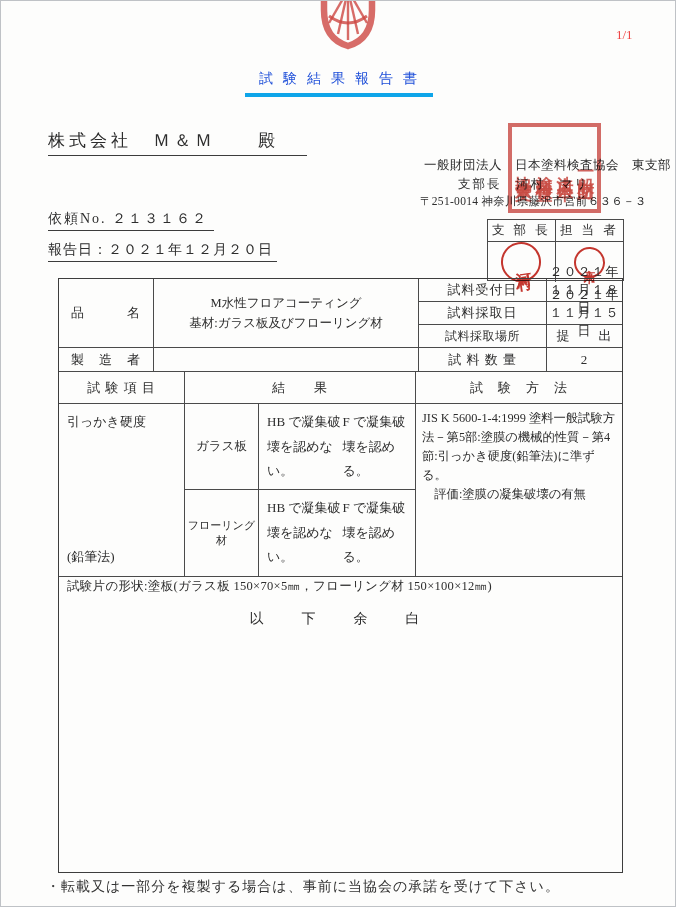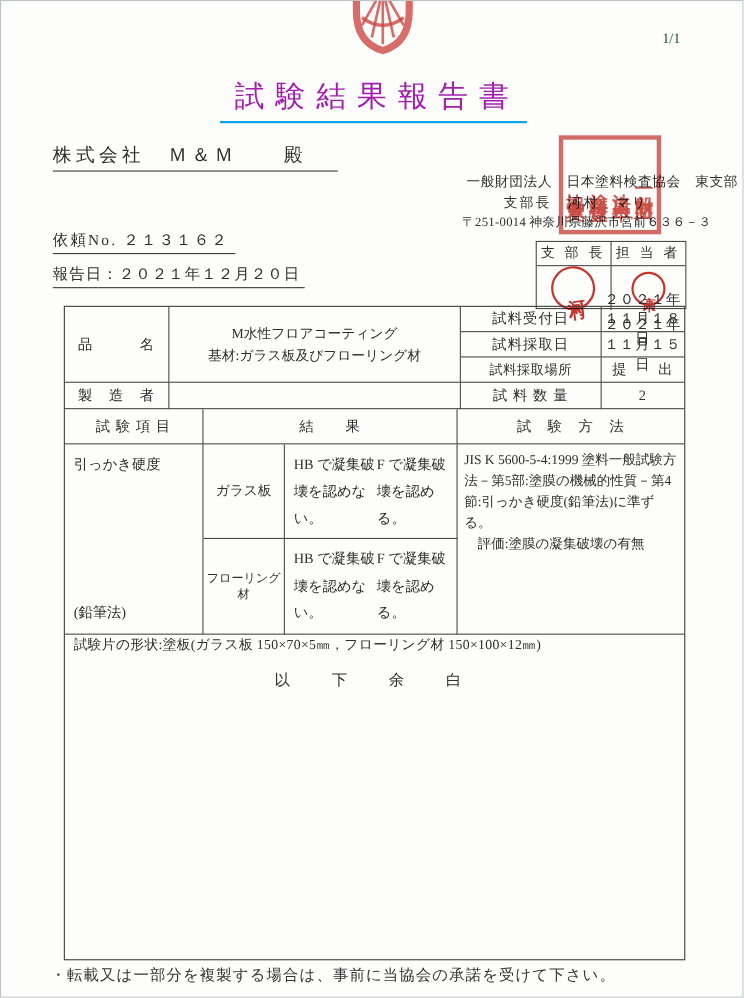--- a/index.html
+++ b/index.html
@@ -10,29 +10,29 @@
     background:#fdfdfc;
     border:1px solid #bfc2c6;
     box-sizing:border-box;
     font-family:"Liberation Serif","DejaVu Serif",serif;
     color:#2d2d2d;
     overflow:hidden;
   }
   .abs{position:absolute;}
 
   
-  .page-number{left:601px;top:26px;font-size:13px;color:#14532d;}
+  .page-number{left:615px;top:26px;font-size:13px;color:#ef4444;}
   .crest{left:318px;top:-7px;width:58px;height:56px;}
   .title-wrap{left:0;top:68px;width:676px;text-align:center;}
   .title{
     display:inline-block;
-    font-size:27px;letter-spacing:10px;
-    color:#a21caf;
+    font-size:14px;letter-spacing:10px;
+    color:#1d4ed8;
     padding:0 6px 5px 14px;
-    border-bottom:2px solid #0ea5e9;
+    border-bottom:4px solid #0ea5e9;
   }
   .addressee{
     left:47px;top:128px;
     font-size:17px;letter-spacing:4px;
     padding:0 28px 3px 0;
     border-bottom:1.5px solid #3c3c3c;
   }
   .org-line1{left:423px;top:156px;font-size:12.5px;letter-spacing:0.5px;}
   .org-line2{left:457px;top:175px;font-size:12.5px;letter-spacing:2px;}
   .org-address{left:419px;top:193px;font-size:11.5px;letter-spacing:0.3px;}
@@ -209,21 +209,21 @@
         <span>(鉛筆法)</span>
       </div>
 
       <div class="cell br bb substrate" style="grid-row:2;grid-column:2;">ガラス板</div>
       <div class="cell br bb result-cell" style="grid-row:2;grid-column:3;">
         <span>HB で凝集破壊を認めない。</span>
         <span>F で凝集破壊を認める。</span>
       </div>
 
       <div class="cell bb method-cell" style="grid-row:2/4;grid-column:4;">
-        <span>JIS K 5600-5-4:1999 塗料一般試験方法－第5部:塗膜の機械的性質－第4節:引っかき硬度(鉛筆法)に準ずる。</span>
+        <span>JIS K 5600-1-4:1999 塗料一般試験方法－第5部:塗膜の機械的性質－第4節:引っかき硬度(鉛筆法)に準ずる。</span>
         <span>　評価:塗膜の凝集破壊の有無</span>
       </div>
 
       <div class="cell br bb substrate substrate-sm" style="grid-row:3;grid-column:2;">フローリング材</div>
       <div class="cell br bb result-cell" style="grid-row:3;grid-column:3;">
         <span>HB で凝集破壊を認めない。</span>
         <span>F で凝集破壊を認める。</span>
       </div>
     </div>
 

